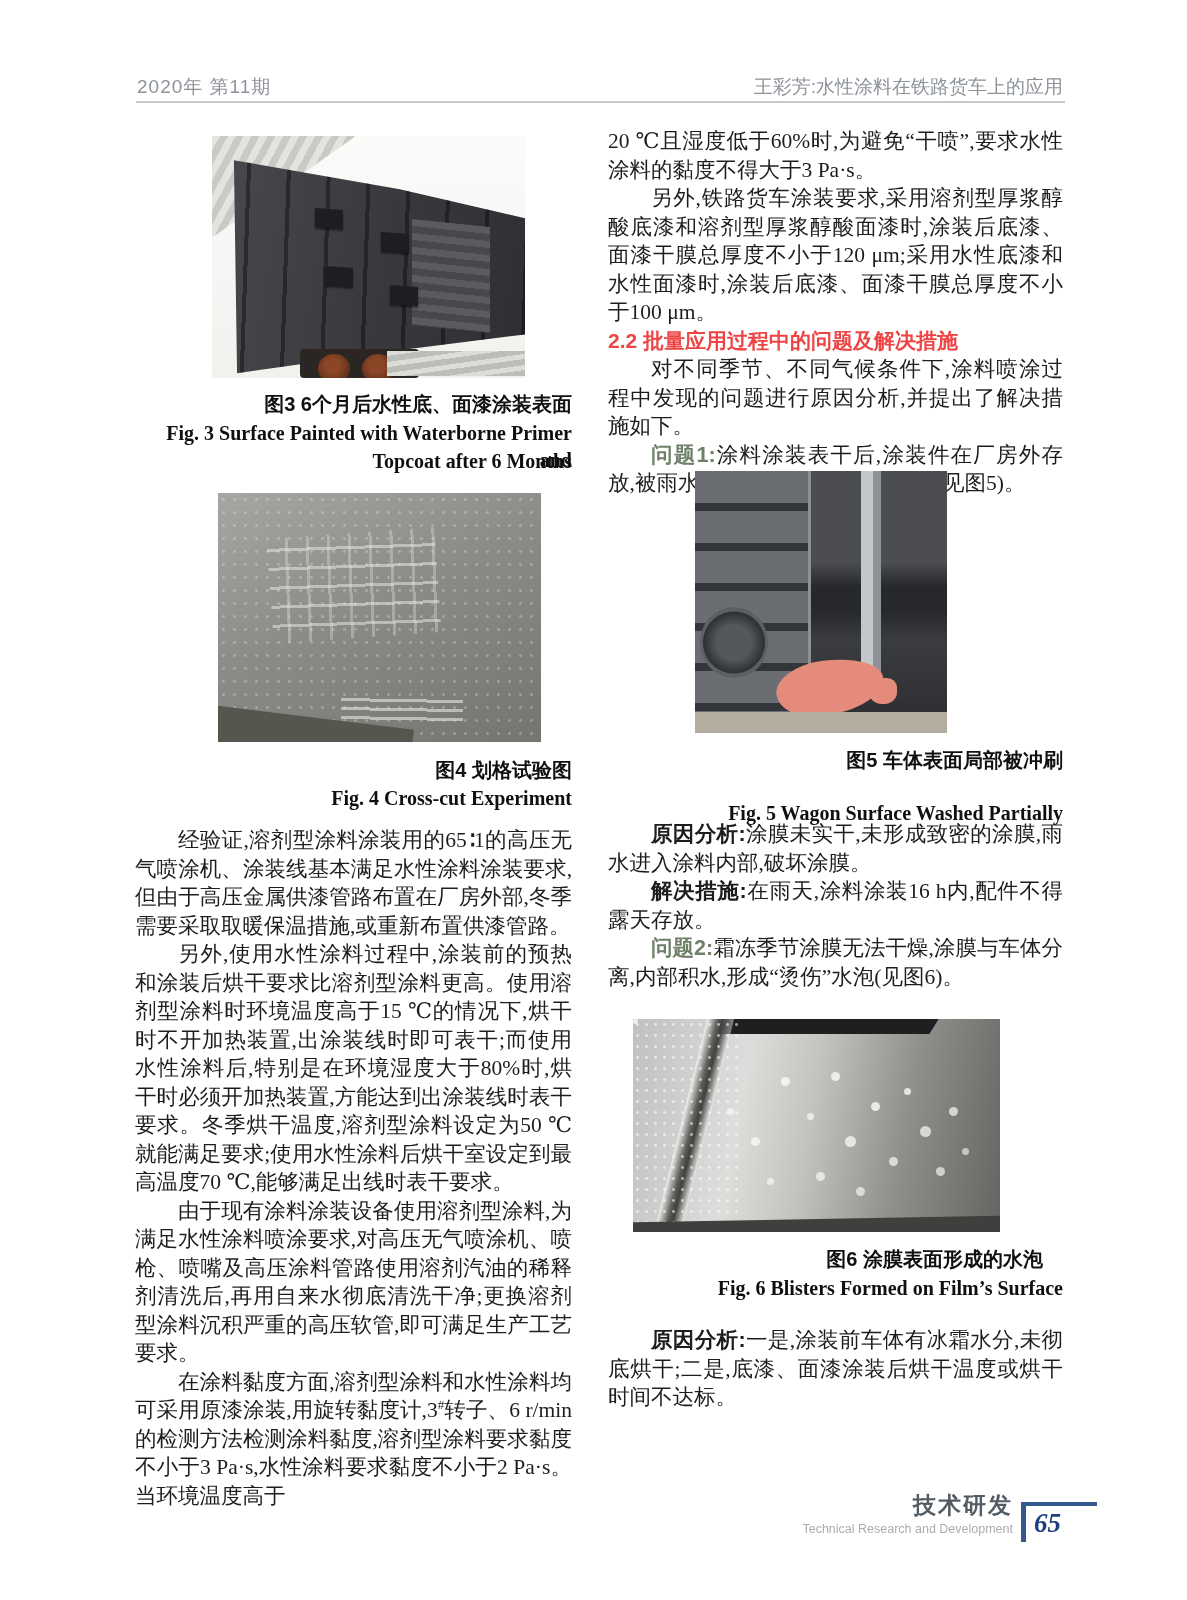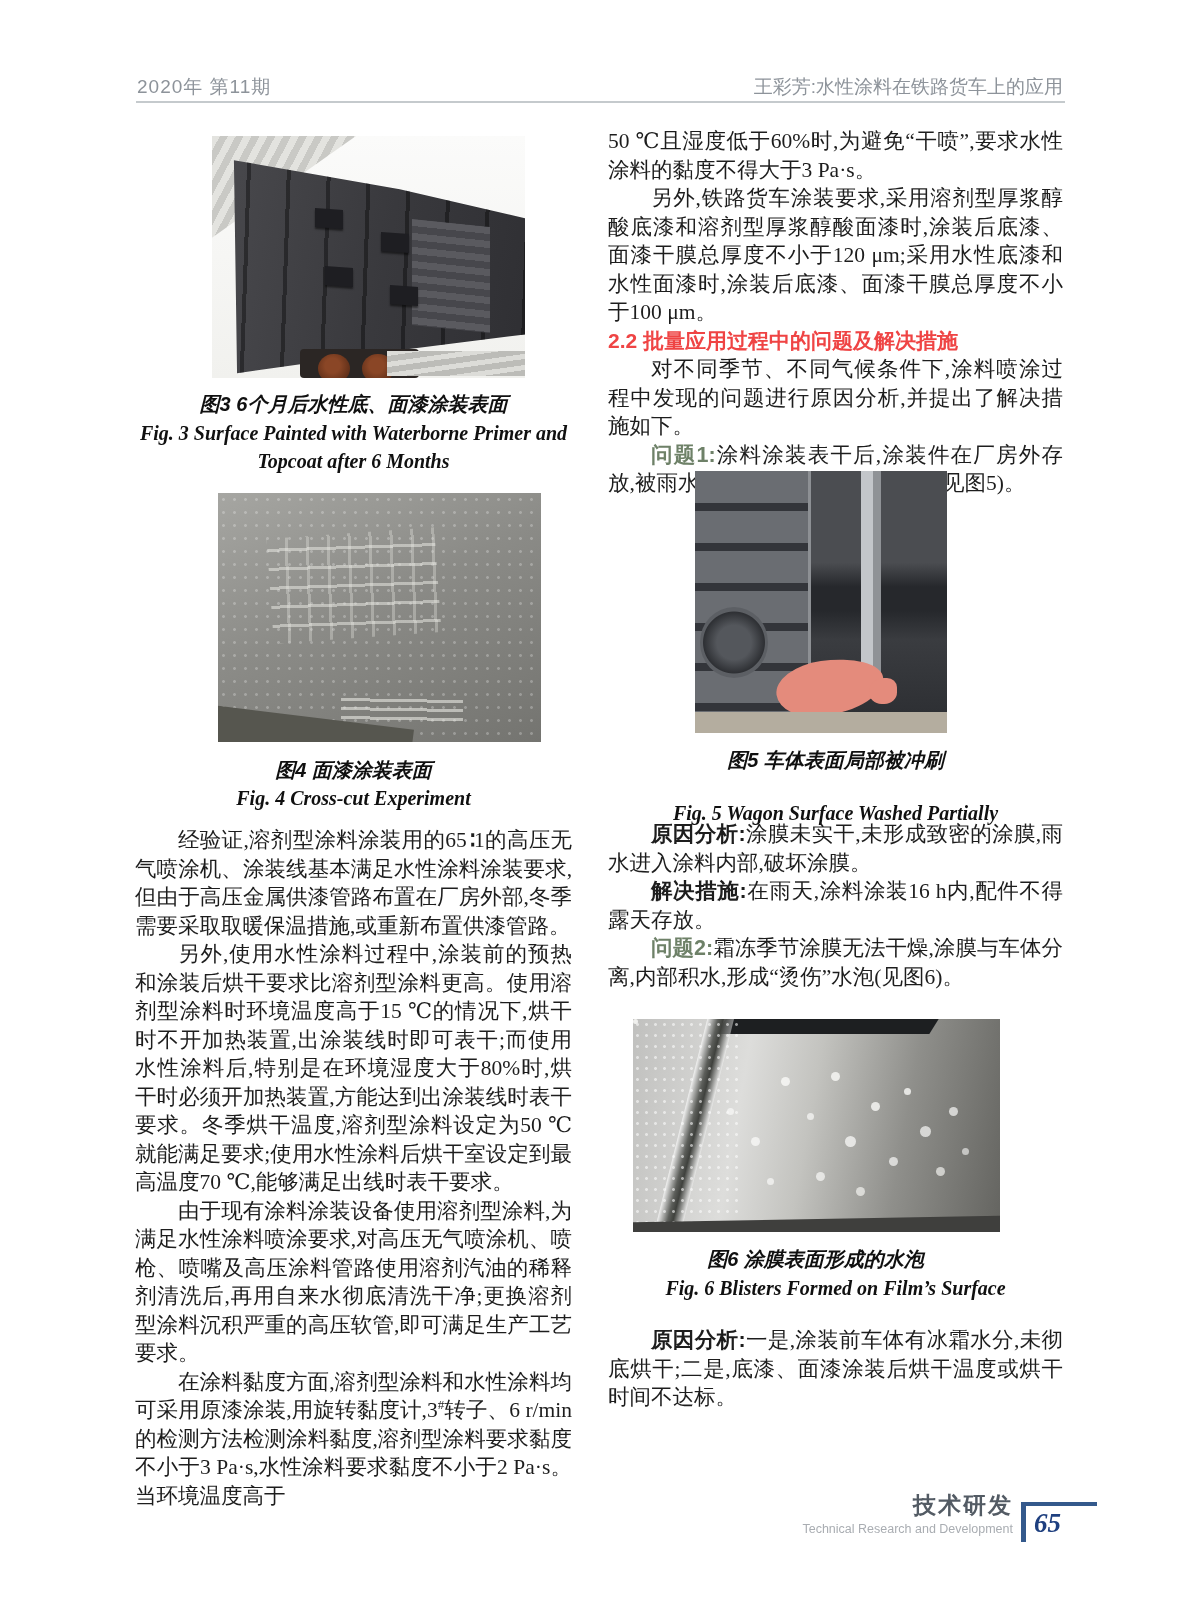--- a/index.html
+++ b/index.html
@@ -19,21 +19,21 @@
   .col-text{position:absolute;font-size:21.5px;line-height:28.5px;text-align:justify;}
   .col-text p{margin:0;}
   .indent{text-indent:2em;}
   .sec-heading{font-family:"Liberation Sans","DejaVu Sans",sans-serif;font-weight:700;
     color:#ef4444;font-size:21px;text-indent:0;margin:2px 0 0 0;}
   .lbl{font-family:"Liberation Sans","DejaVu Sans",sans-serif;font-weight:700;}
   .lbl.green{color:#6e8168;}
   .sup{vertical-align:super;font-size:13px;line-height:0;}
 
   
-  .caption{position:absolute;text-align:center;font-weight:700;color:#101010;font-style:italic;}
+  .caption{position:absolute;text-align:right;font-weight:700;color:#101010;}
   .cap-cn{font-family:"Liberation Sans","DejaVu Sans",sans-serif;font-size:20px;line-height:27px;}
   .cap-en{font-family:"Liberation Serif","DejaVu Serif",serif;font-size:20px;line-height:27px;}
 
   
   .photo{position:absolute;overflow:hidden;background:#f4f4f2;}
   .shape{position:absolute;}
 
   
   #fig3{left:212px;top:136px;width:313px;height:242px;background:linear-gradient(180deg,#fbfbfa 0%,#f1f1ee 100%);}
   .f3-shed{left:0;top:0;width:46%;height:42%;
@@ -139,32 +139,32 @@
   </div>
   <div class="caption cap-cn" style="left:135px;top:391px;width:437px;">图3  6个月后水性底、面漆涂装表面</div>
   <div class="caption cap-en" style="left:135px;top:420px;width:437px;">Fig. 3  Surface Painted with Waterborne Primer and</div>
   <div class="caption cap-en" style="left:135px;top:448px;width:437px;">Topcoat after 6 Months</div>
 
   <div id="fig4" class="photo">
     <div class="shape f4-hatch"></div>
     <div class="shape f4-patch"></div>
     <div class="shape f4-edge"></div>
   </div>
-  <div class="caption cap-cn" style="left:135px;top:757px;width:437px;">图4  面漆涂装表面</div>
+  <div class="caption cap-cn" style="left:135px;top:757px;width:437px;">图4  划格试验图</div>
   <div class="caption cap-en" style="left:135px;top:785px;width:437px;">Fig. 4  Cross-cut Experiment</div>
 
   <div class="col-text" style="left:135px;top:826px;width:437px;">
     <p class="indent"><span>经验证,溶剂型涂料涂装用的65∶1的高压无气喷涂机、涂装线基本满足水性涂料涂装要求,但由于高压金属供漆管路布置在厂房外部,冬季需要采取取暖保温措施,或重新布置供漆管路。</span></p>
     <p class="indent"><span>另外,使用水性涂料过程中,涂装前的预热和涂装后烘干要求比溶剂型涂料更高。使用溶剂型涂料时环境温度高于15 ℃的情况下,烘干时不开加热装置,出涂装线时即可表干;而使用水性涂料后,特别是在环境湿度大于80%时,烘干时必须开加热装置,方能达到出涂装线时表干要求。冬季烘干温度,溶剂型涂料设定为50 ℃就能满足要求;使用水性涂料后烘干室设定到最高温度70 ℃,能够满足出线时表干要求。</span></p>
     <p class="indent"><span>由于现有涂料涂装设备使用溶剂型涂料,为满足水性涂料喷涂要求,对高压无气喷涂机、喷枪、喷嘴及高压涂料管路使用溶剂汽油的稀释剂清洗后,再用自来水彻底清洗干净;更换溶剂型涂料沉积严重的高压软管,即可满足生产工艺要求。</span></p>
     <p class="indent"><span>在涂料黏度方面,溶剂型涂料和水性涂料均可采用原漆涂装,用旋转黏度计,3</span><span class="sup">#</span><span>转子、6 r/min的检测方法检测涂料黏度,溶剂型涂料要求黏度不小于3 Pa·s,水性涂料要求黏度不小于2 Pa·s。当环境温度高于</span></p>
   </div>
 
   <div class="col-text" style="left:608px;top:127px;width:455px;">
-    <p><span>50 ℃且湿度低于60%时,为避免“干喷”,要求水性涂料的黏度不得大于3 Pa·s。</span></p>
+    <p><span>20 ℃且湿度低于60%时,为避免“干喷”,要求水性涂料的黏度不得大于3 Pa·s。</span></p>
     <p class="indent"><span>另外,铁路货车涂装要求,采用溶剂型厚浆醇酸底漆和溶剂型厚浆醇酸面漆时,涂装后底漆、面漆干膜总厚度不小于120 μm;采用水性底漆和水性面漆时,涂装后底漆、面漆干膜总厚度不小于100 μm。</span></p>
     <p class="sec-heading">2.2  批量应用过程中的问题及解决措施</p>
     <p class="indent"><span>对不同季节、不同气候条件下,涂料喷涂过程中发现的问题进行原因分析,并提出了解决措施如下。</span></p>
     <p class="indent"><span class="lbl green">问题1:</span><span>涂料涂装表干后,涂装件在厂房外存放,被雨水冲刷或浸泡后涂膜被破坏(见图5)。</span></p>
   </div>
 
   <div id="fig5" class="photo">
     <div class="shape f5-left"></div>
     <div class="shape f5-hinge"></div>
     <div class="shape f5-right"></div>

